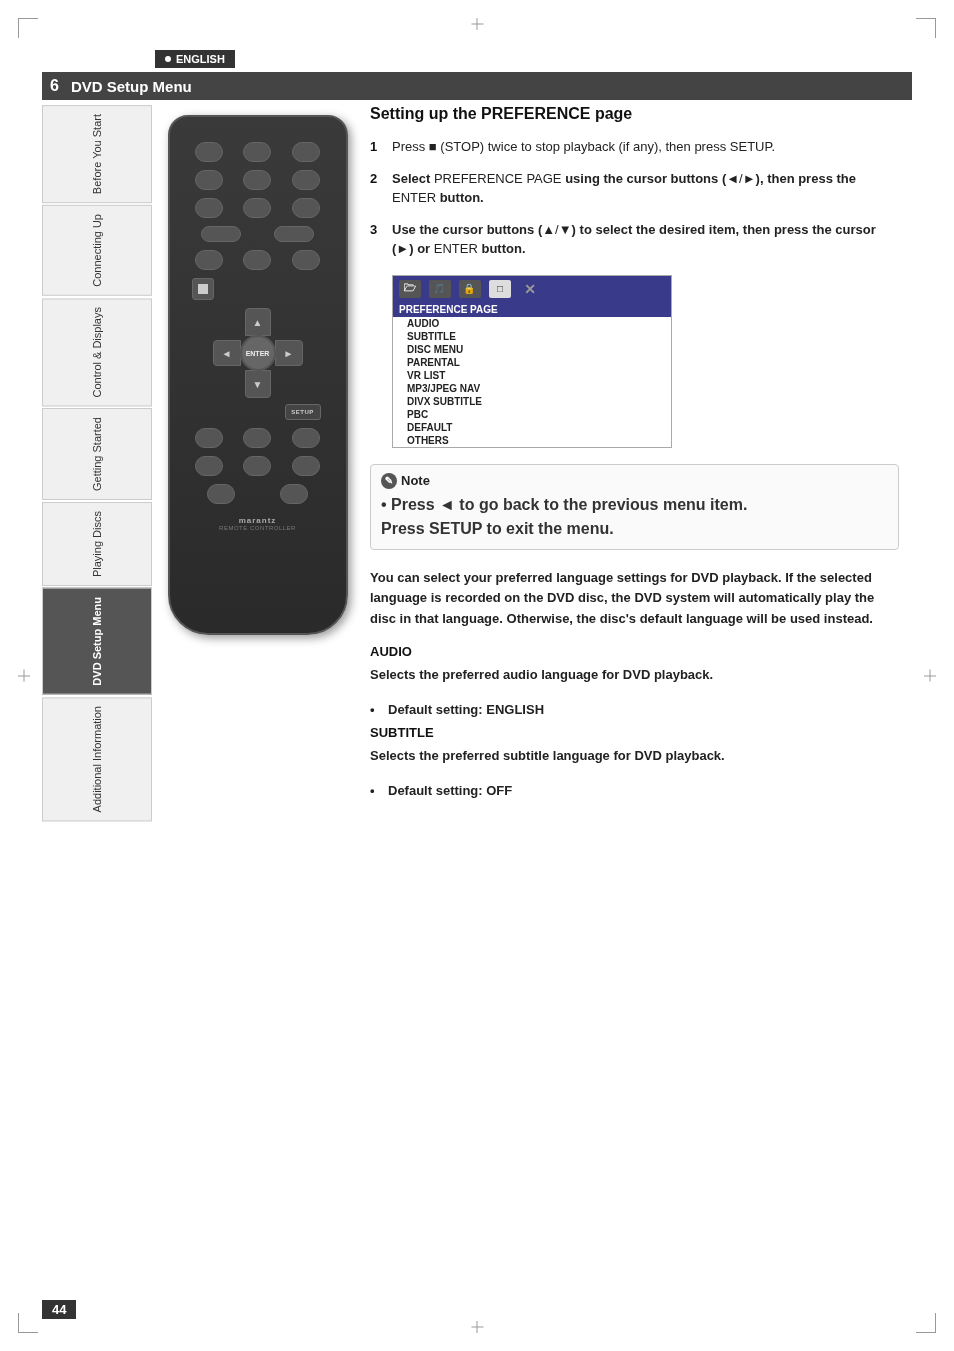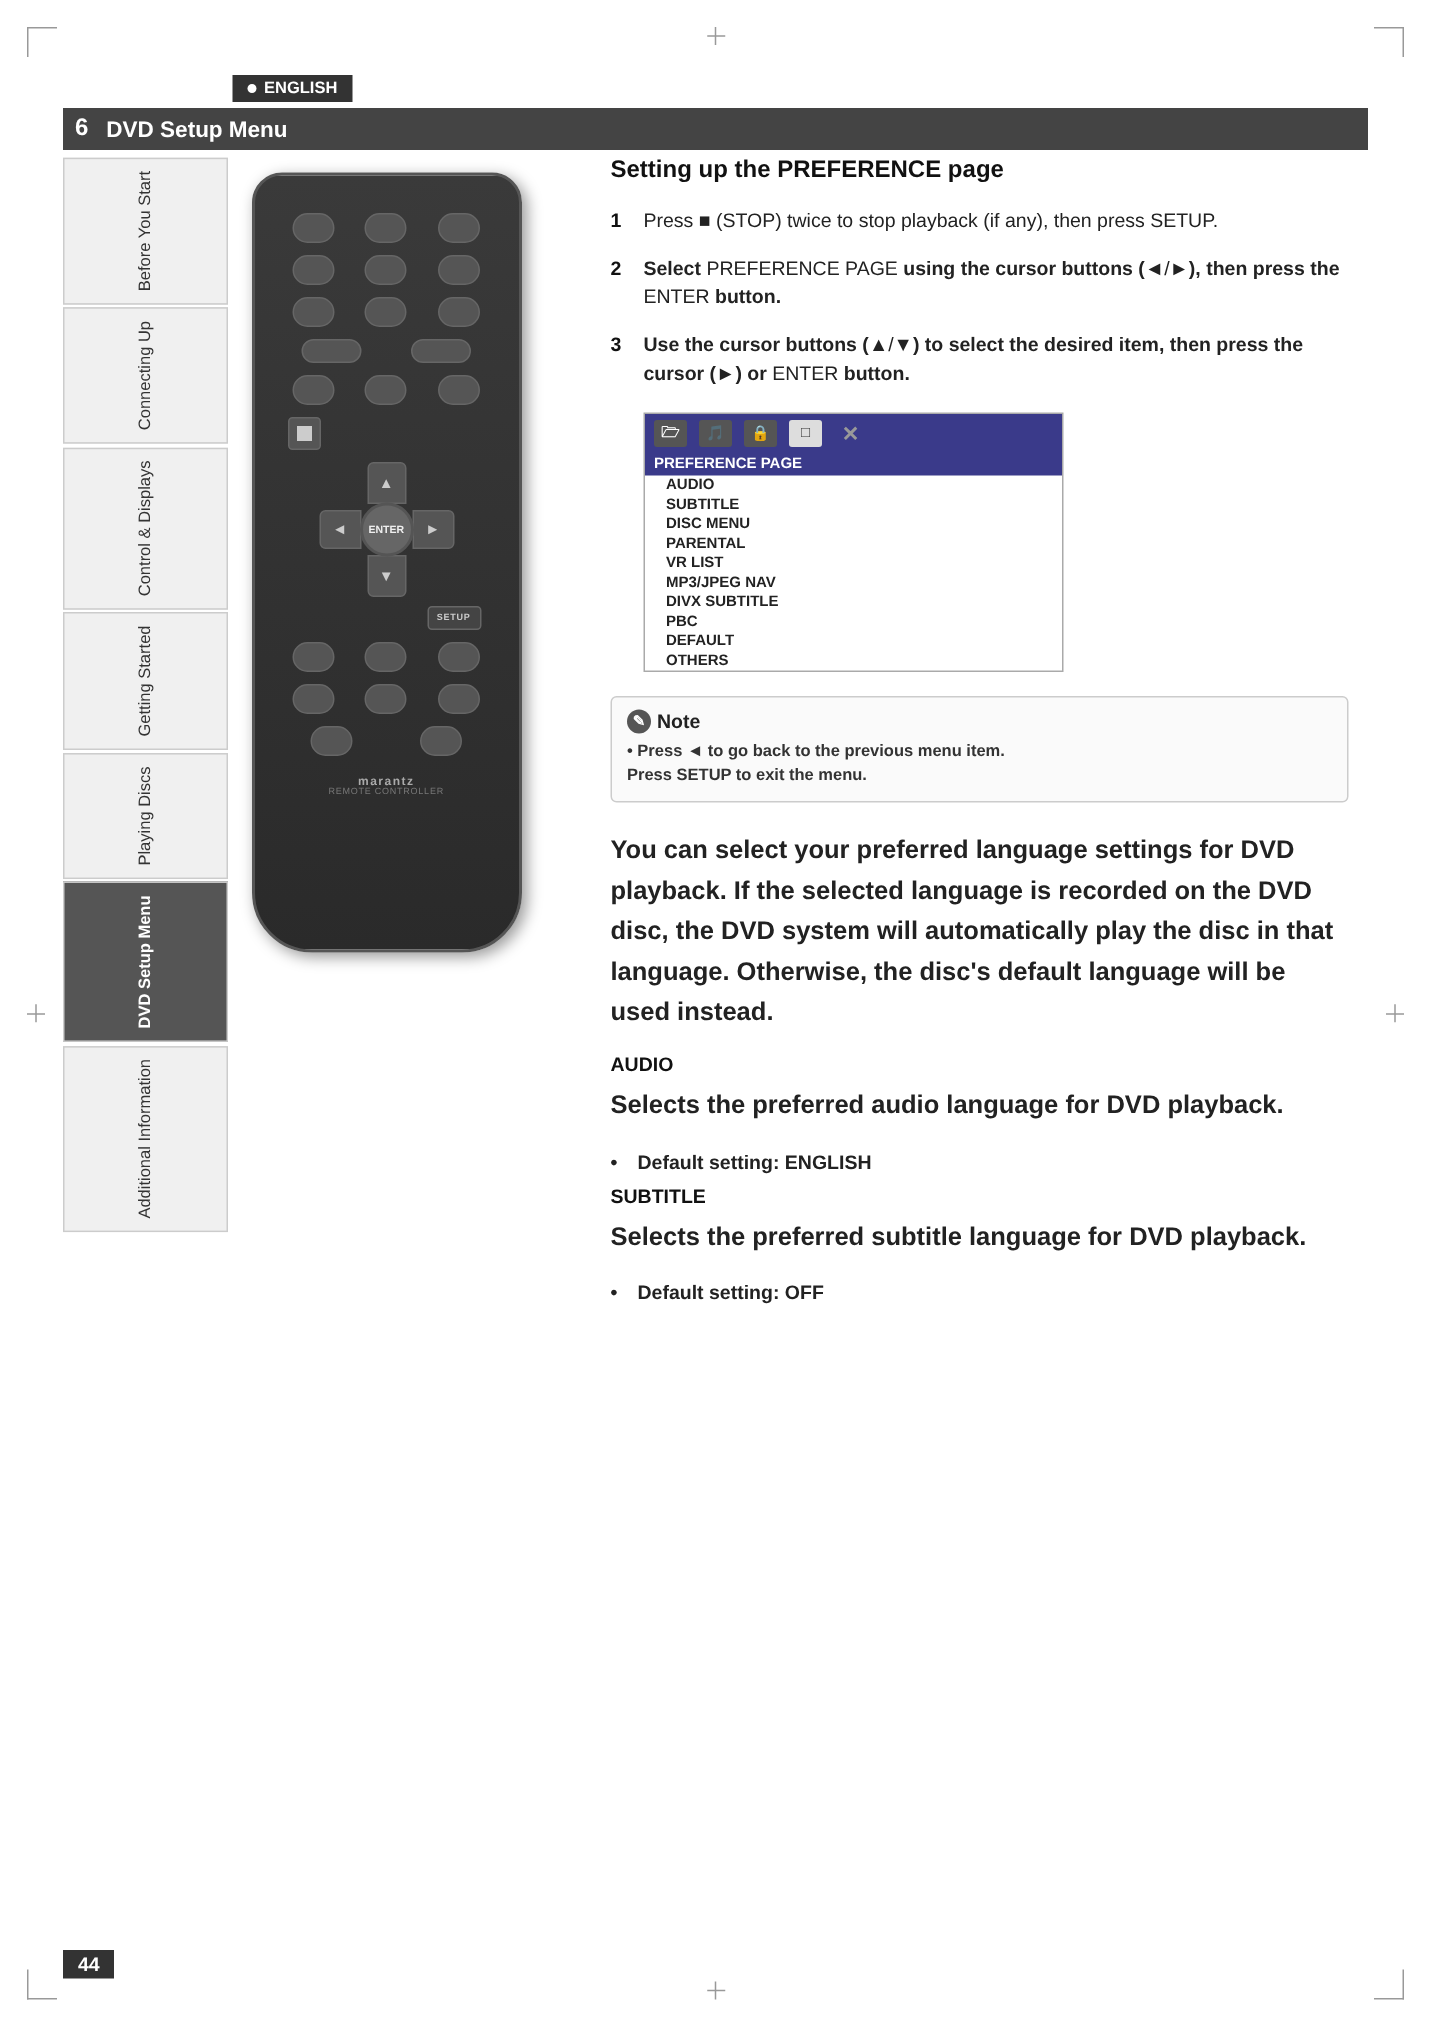--- a/index.html
+++ b/index.html
@@ -277,21 +277,20 @@
       font-size: 6px;
       letter-spacing: 0.5px;
     }
 
     
     .main-content {
       position: absolute;
       top: 105px;
       left: 370px;
       right: 55px;
-      margin-left: 37px;
     }
 
     
     .section-heading {
       font-size: 16px;
       font-weight: bold;
       margin-bottom: 14px;
       color: #111;
     }
     .section-heading span {
@@ -395,39 +394,39 @@
       background: #555;
       border-radius: 50%;
       display: inline-flex;
       align-items: center;
       justify-content: center;
       color: #fff;
       font-size: 10px;
       font-weight: bold;
     }
     .note-text {
-      font-size: 11px;
+      font-size: 16px;
       color: #333;
       line-height: 1.5;
     }
     .note-text strong {
       font-weight: bold;
     }
 
     
     .section2-heading {
       font-size: 15px;
       font-weight: bold;
       margin-bottom: 10px;
       color: #111;
       border-bottom: 1px solid #ccc;
       padding-bottom: 4px;
     }
     .body-text {
-      font-size: 17px;
+      font-size: 13px;
       color: #222;
       line-height: 1.6;
       margin-bottom: 14px;
     }
     .sub-section-title {
       font-size: 13px;
       font-weight: bold;
       color: #111;
       margin-bottom: 6px;
       text-transform: uppercase;

